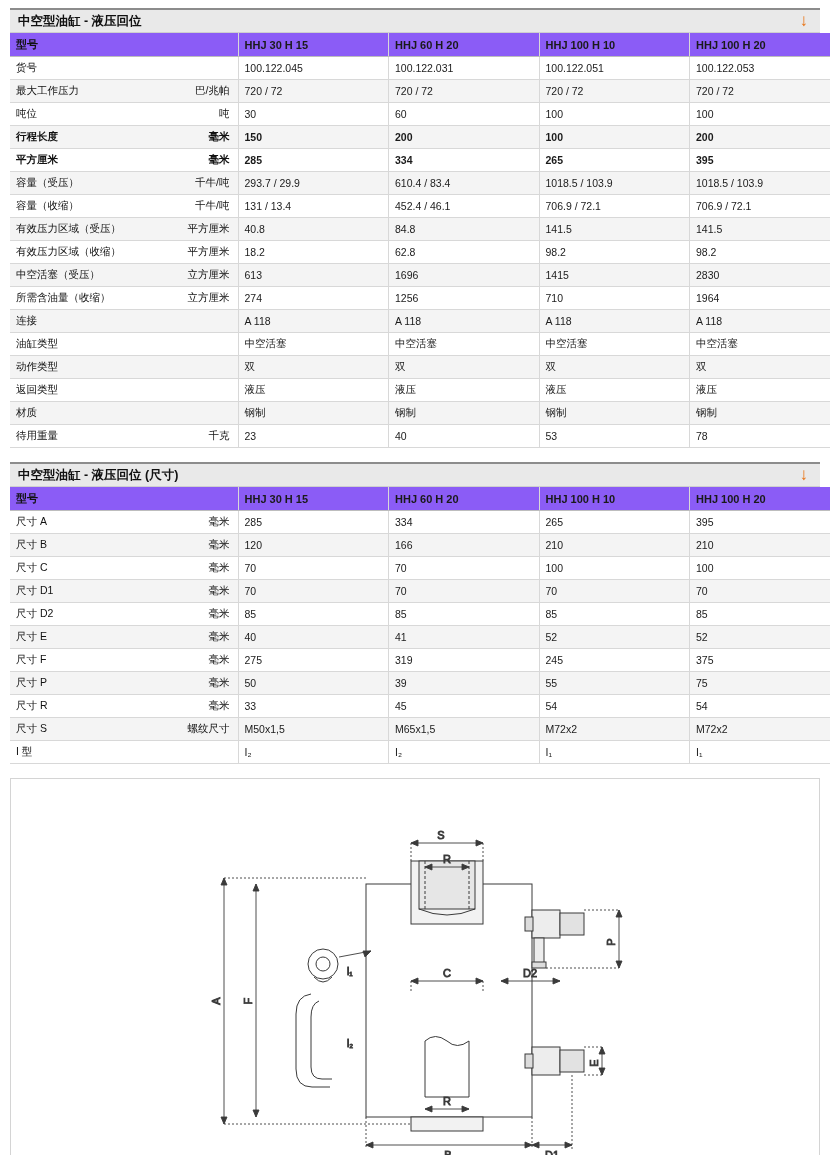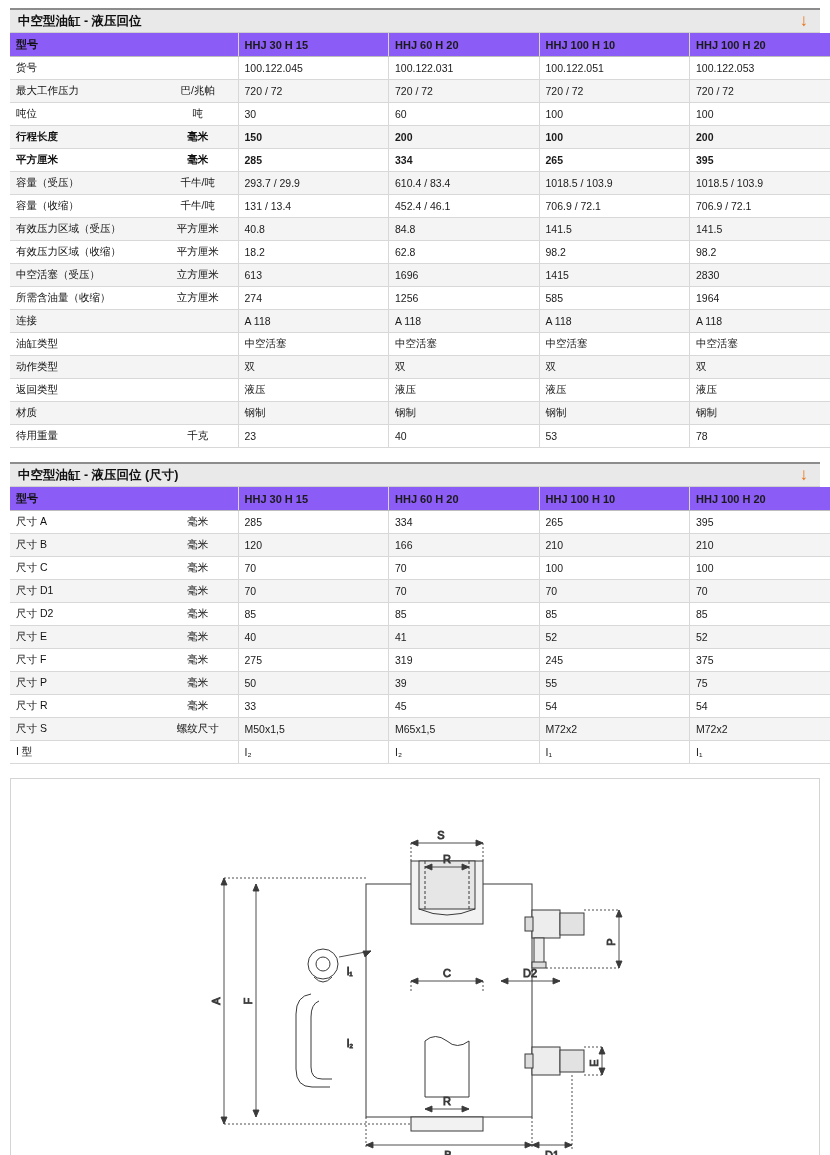--- a/index.html
+++ b/index.html
@@ -70,21 +70,21 @@
     font-weight: normal;
     color: #1a1a1a;
     overflow: hidden;
     white-space: nowrap;
   }
   table.spec td.label {
     border-right: none;
     color: #111;
   }
   table.spec td.unit {
-    text-align: center;
+    text-align: right;
     padding-right: 8px;
     color: #111;
   }
   table.spec tr.hdr td,
   table.spec tr.hdr th {
     font-weight: bold;
     font-size: 11px;
     border-bottom: 1px solid #bdbdbd;
   }
   table.spec tr.bold td {
@@ -217,21 +217,21 @@
           <td>613</td>
           <td>1696</td>
           <td>1415</td>
           <td>2830</td>
         </tr>
         <tr>
           <td class="label">所需含油量（收缩）</td>
           <td class="unit">立方厘米</td>
           <td>274</td>
           <td>1256</td>
-          <td>585</td>
+          <td>710</td>
           <td>1964</td>
         </tr>
         <tr>
           <td class="label">连接</td>
           <td class="unit"></td>
           <td>A 118</td>
           <td>A 118</td>
           <td>A 118</td>
           <td>A 118</td>
         </tr>

